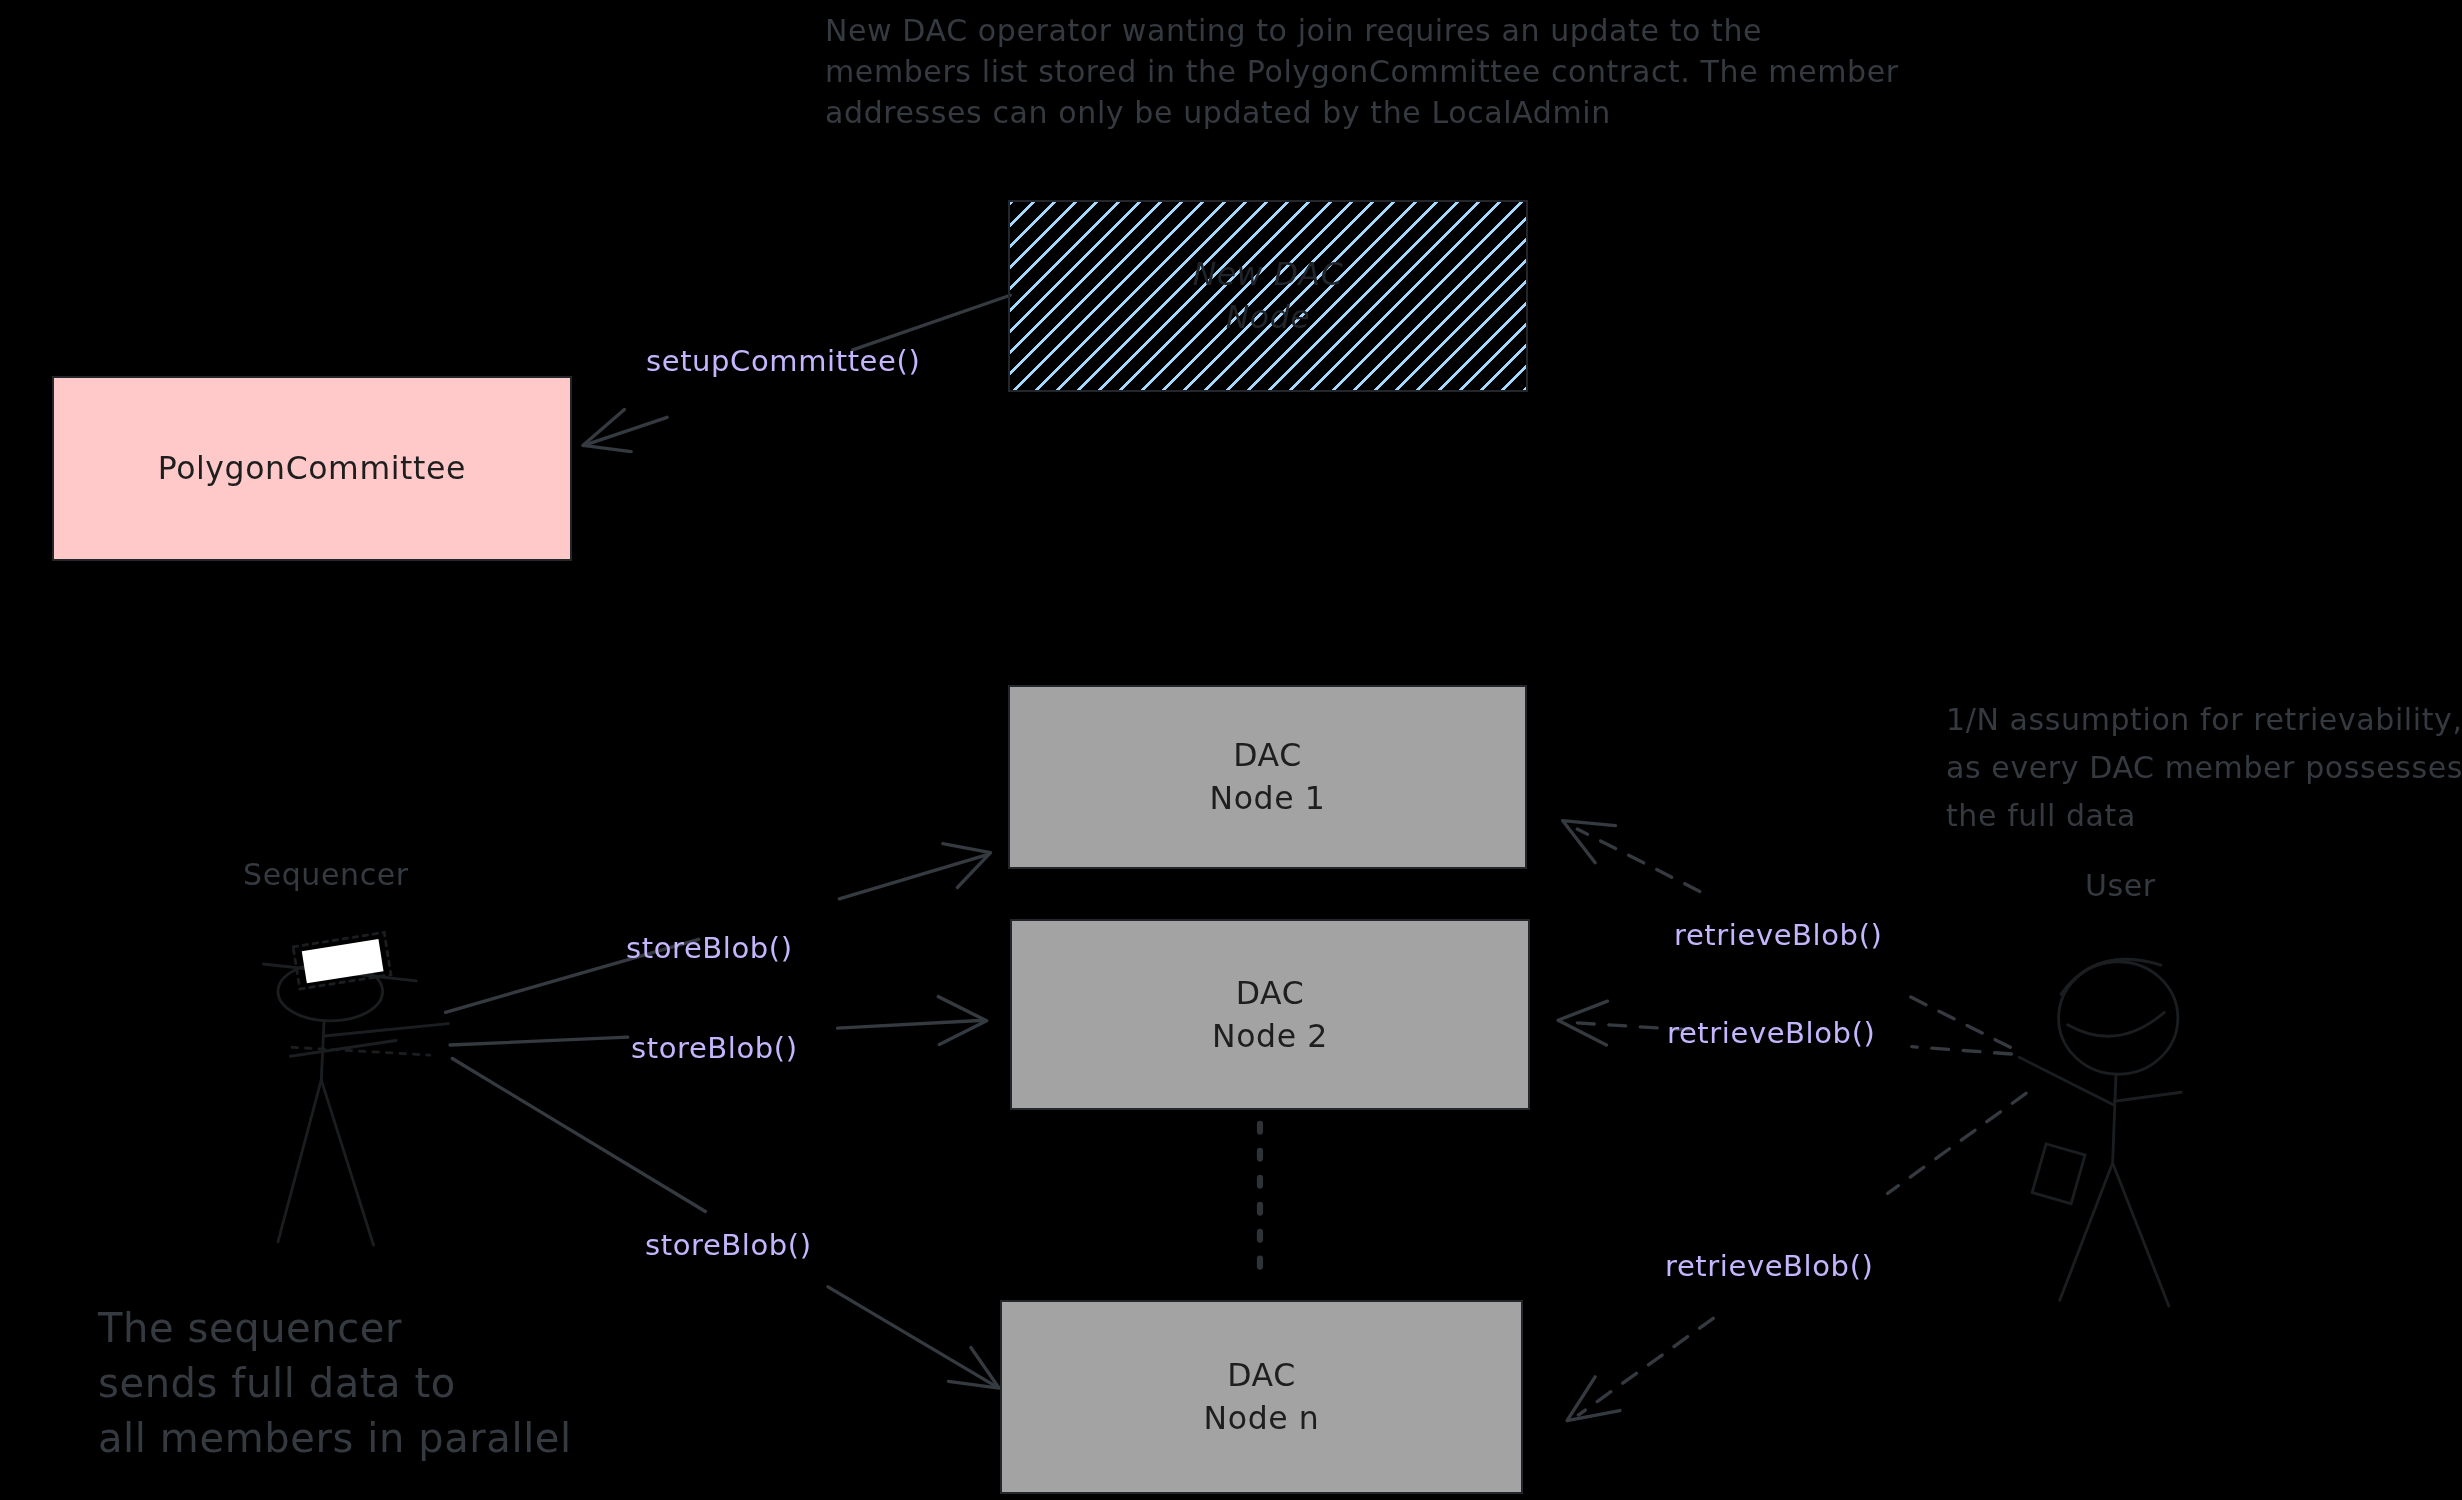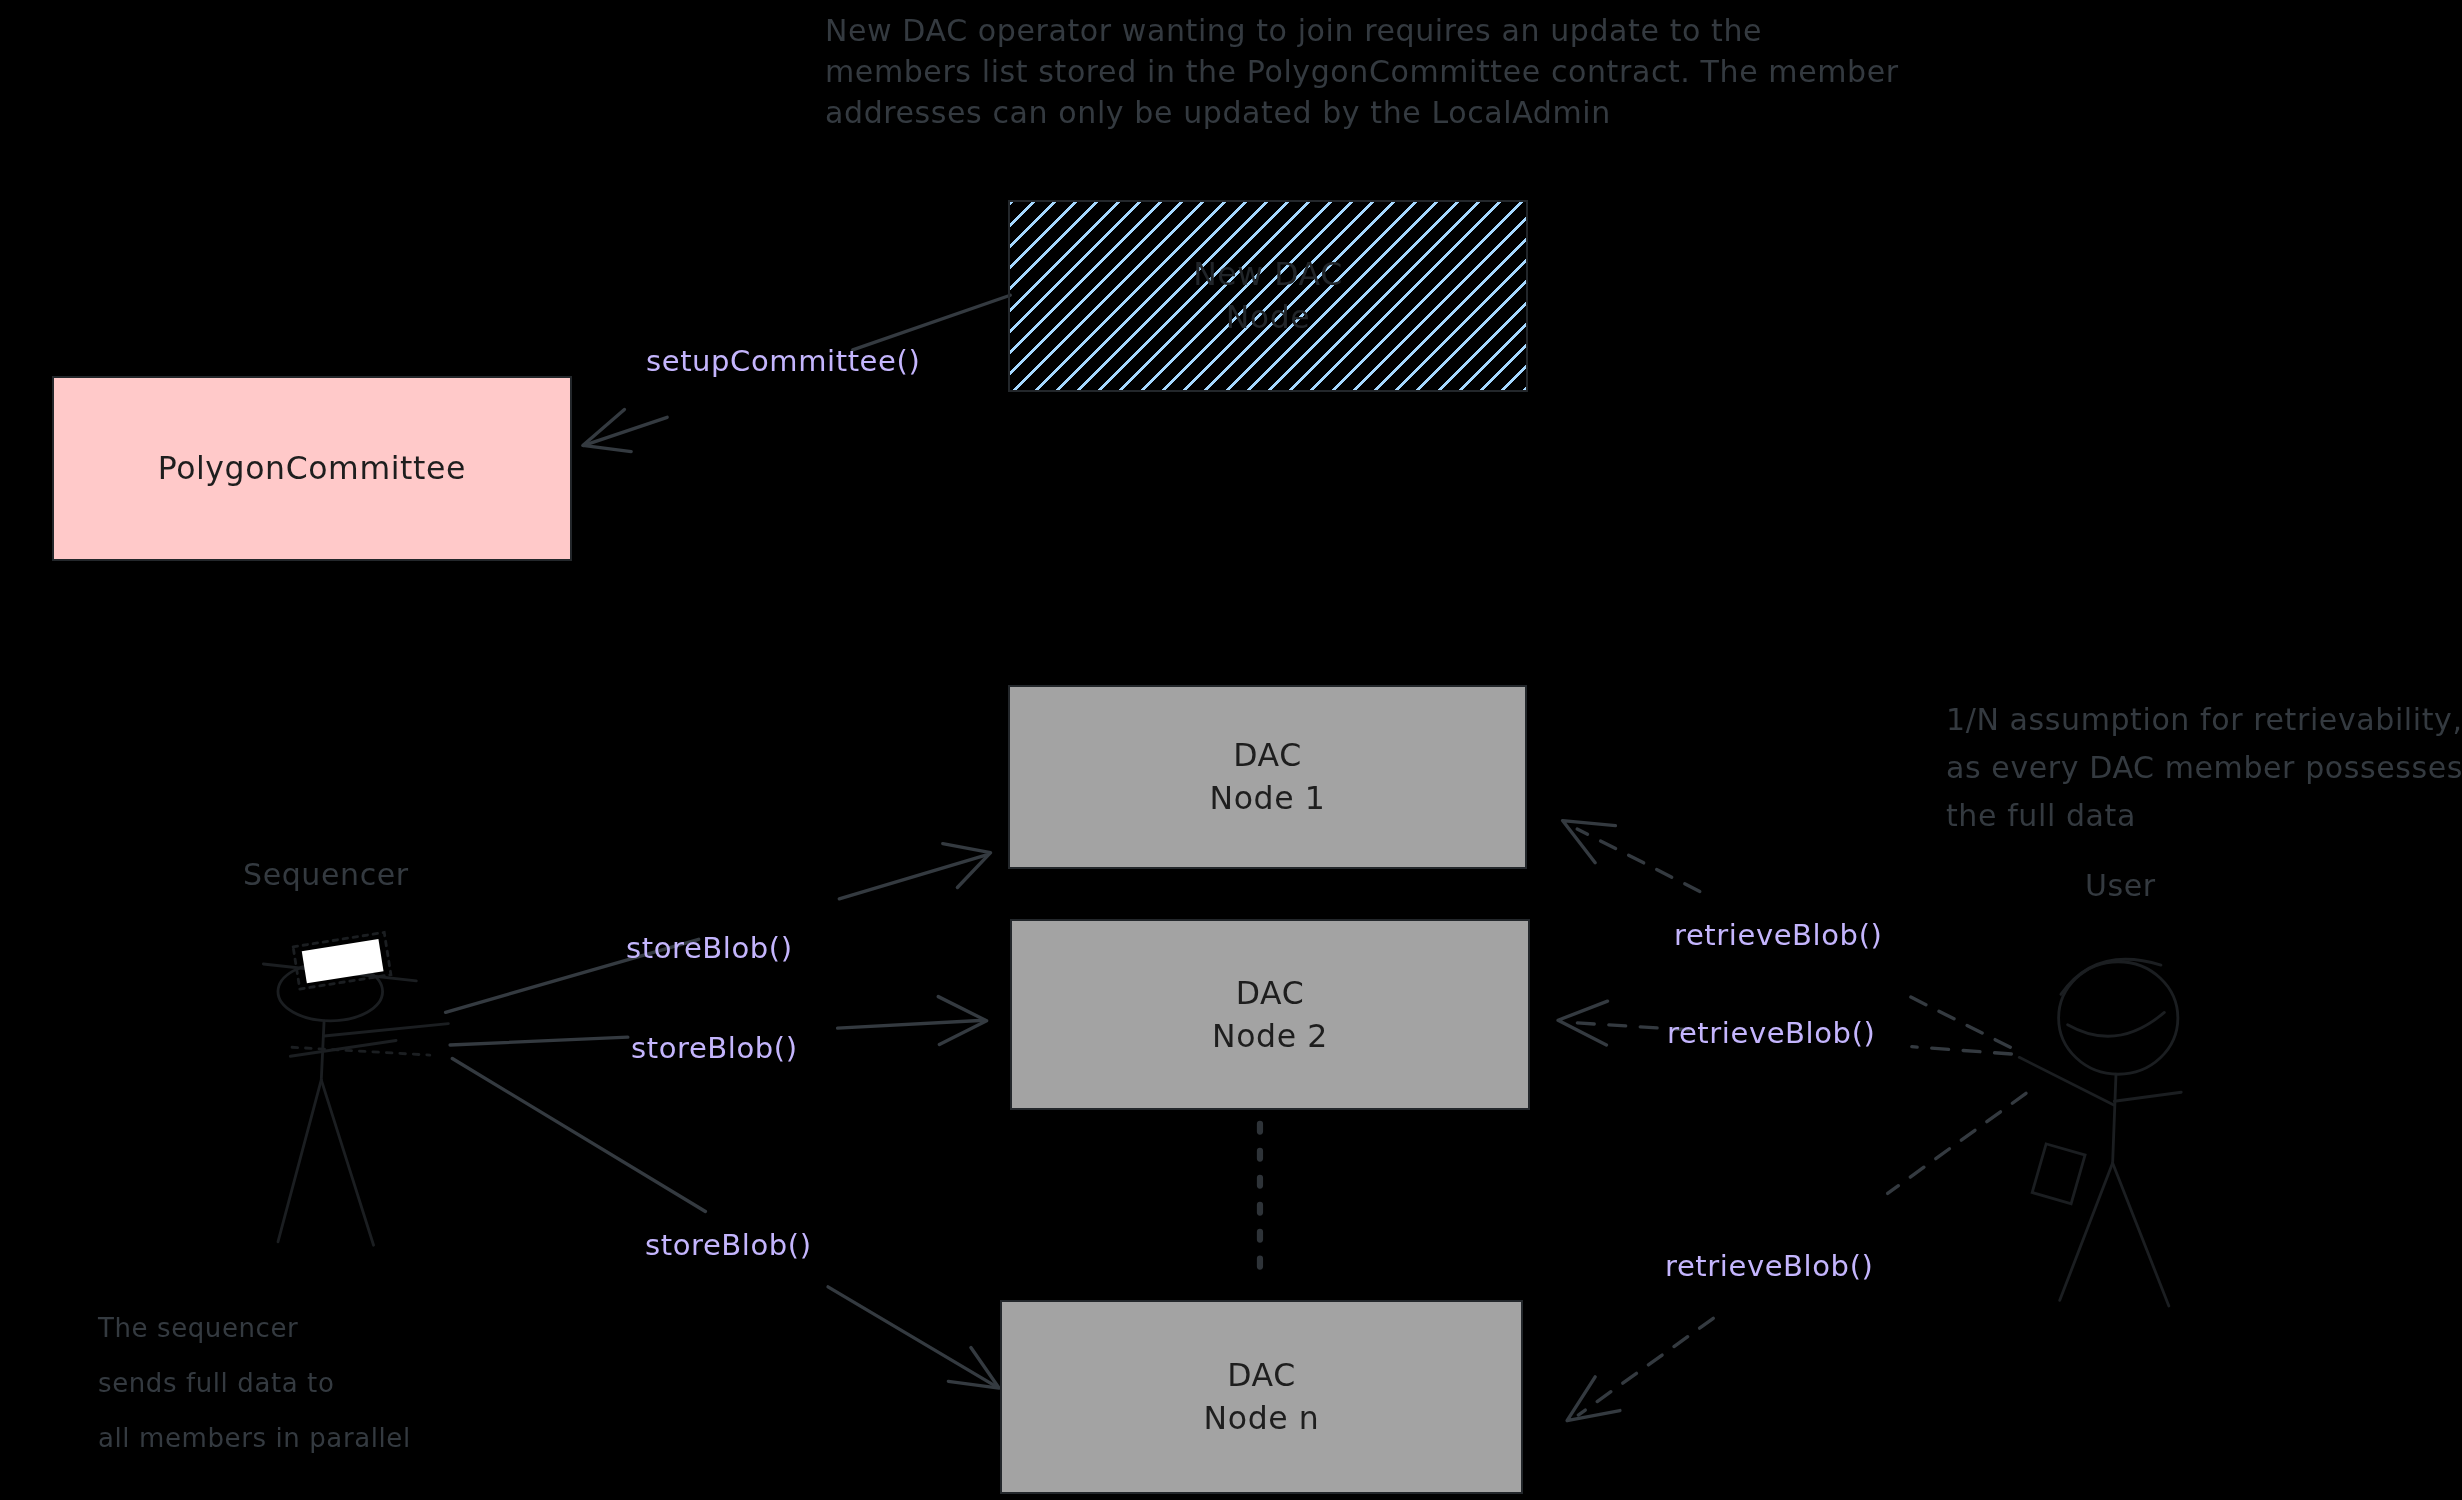--- a/index.html
+++ b/index.html
@@ -5,21 +5,21 @@
   html,body{margin:0;padding:0;background:#000;}
   #stage{position:relative;width:2462px;height:1500px;background:#000;overflow:hidden;
          font-family:"DejaVu Sans",sans-serif;margin-left:36px;}
   svg.layer{position:absolute;left:0;top:0;width:2462px;height:1500px;}
   .note{position:absolute;color:#343a40;white-space:pre-line;letter-spacing:0.6px;}
   .edge-label{position:absolute;color:#c4b5fd;font-size:29px;letter-spacing:0.6px;white-space:nowrap;}
   .box{position:absolute;display:flex;align-items:center;justify-content:center;
        text-align:center;white-space:pre-line;font-size:31.5px;line-height:1.35;
        color:#1e1e1e;border:2.8px solid #23272b;box-sizing:border-box;letter-spacing:0.6px;}
   .box-hatch{background:repeating-linear-gradient(135deg,#a5d8ff 0 2.8px,transparent 2.8px 15px);
-       color:#212529;}
+       color:#212529;font-style:italic;}
   .box-pink{background:#ffc9c9;}
   .box-blue{background:#a3a3a3;}
   .actor-label{position:absolute;color:#343a40;font-size:30px;letter-spacing:0.6px;}
 </style>
 </head>
 <body>
 
 <div id="stage">
 
   <svg class="layer" viewBox="0 0 4377 2667">
@@ -93,21 +93,21 @@
   </svg>
 
   <div class="note" style="left:789px;top:10px;font-size:30px;line-height:41px;">New DAC operator wanting to join requires an update to the
 members list stored in the PolygonCommittee contract. The member
 addresses can only be updated by the LocalAdmin</div>
 
   <div class="note" style="left:1910px;top:696px;font-size:30px;line-height:48px;">1/N assumption for retrievability,
 as every DAC member possesses
 the full data</div>
 
-  <div class="note" style="left:62px;top:1301px;font-size:26px;line-height:55px;">The sequencer
+  <div class="note" style="left:62px;top:1301px;font-size:40px;line-height:55px;">The sequencer
 sends full data to
 all members in parallel</div>
 
   <div class="actor-label" style="left:207px;top:857px;">Sequencer</div>
 
   <div class="actor-label" style="left:2049px;top:868px;">User</div>
 
   <div class="box box-hatch" style="left:972px;top:200px;width:520px;height:192px;">New DAC
 Node</div>
 

